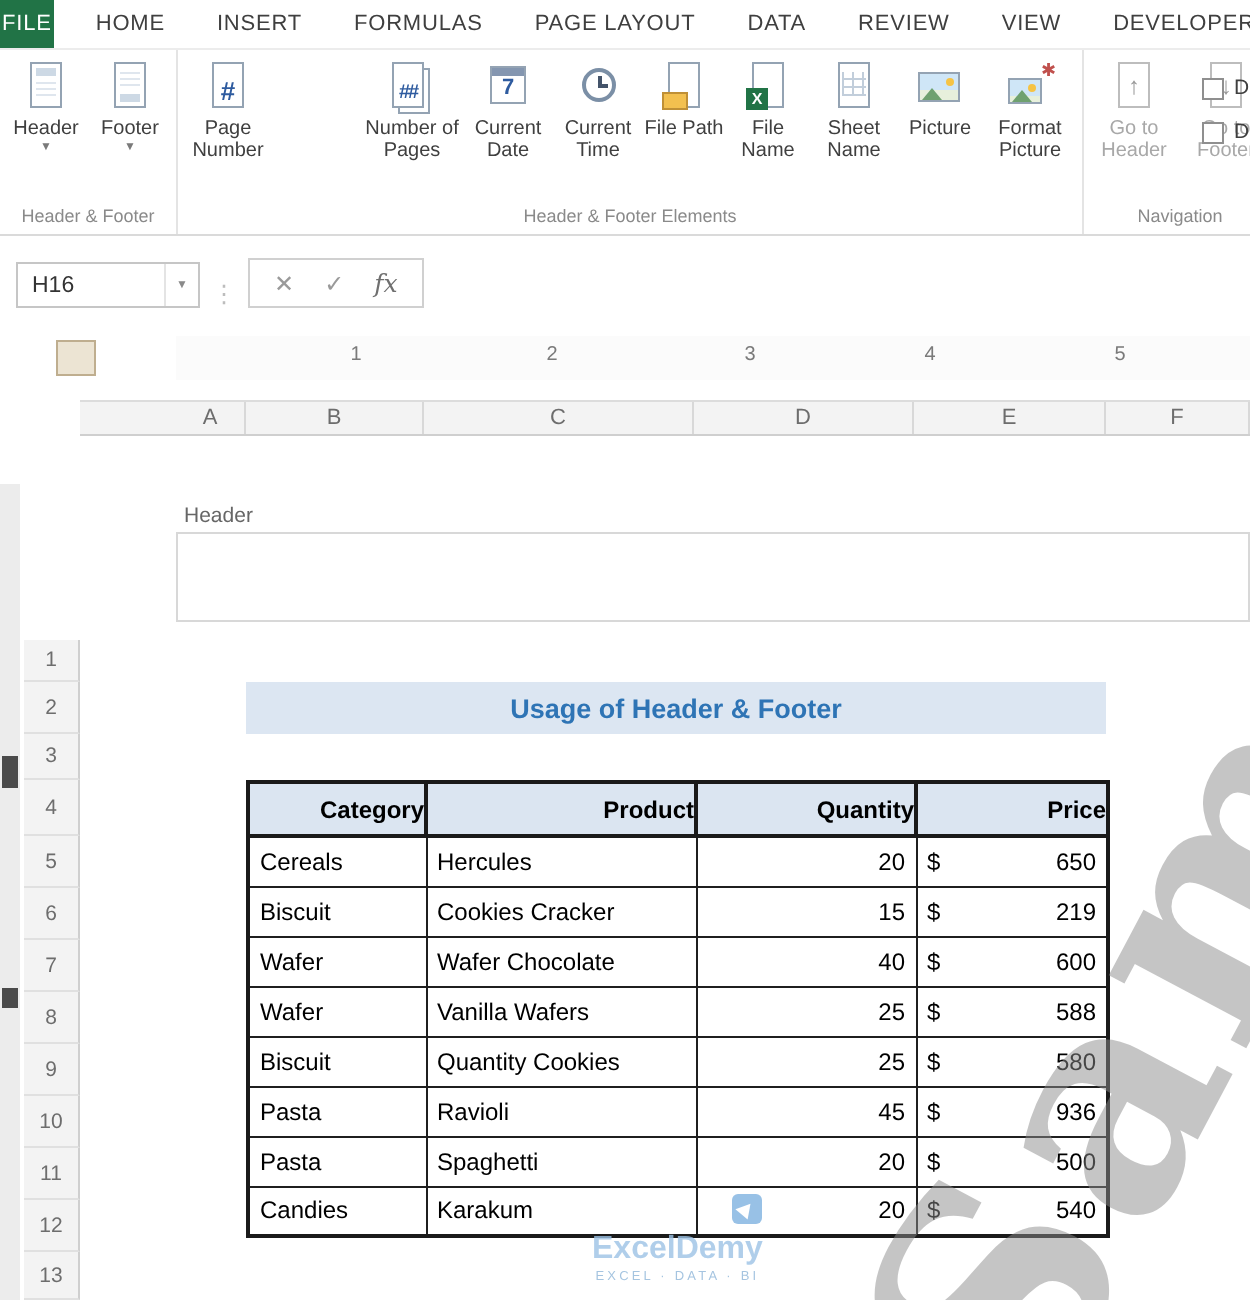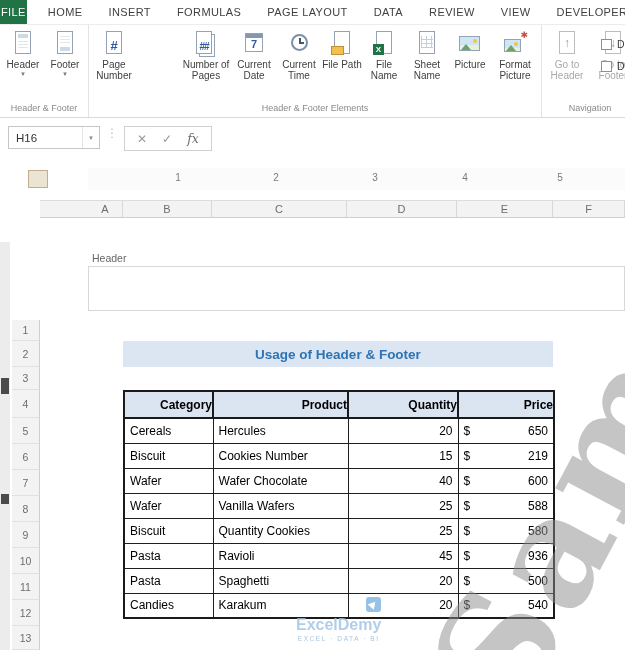--- a/index.html
+++ b/index.html
@@ -65,21 +65,21 @@
   .ic-gohead .pg::after { content:'\2191'; position:absolute; left:0; right:0; top:4px; text-align:center;
       font-size:12px; color:#9a9a9a; }
   .ic-gofoot .pg::after { content:'\2193'; position:absolute; left:0; right:0; top:4px; text-align:center;
       font-size:12px; color:#9a9a9a; }
 
   .ribbon-checks { position:absolute; left:601px; top:38px; display:flex; flex-direction:column; gap:10px; }
   .cbrow { display:flex; align-items:center; gap:5px; font-size:10.5px; color:#3f3f3f; white-space:nowrap; }
   .cbbox { width:11px; height:11px; border:1px solid #8f8f8f; background:#fff; flex:0 0 auto; }
 
   
-  .fbar { position:absolute; top:126px; left:0; width:625px; height:28px; display:flex; align-items:flex-start;
+  .fbar { position:absolute; top:126px; left:0; width:625px; height:28px; display:flex; align-items:flex-end;
           padding-left:8px; background:#fff; }
   .namebox { width:92px; height:23px; border:1px solid #c6c6c6; background:#fff; display:flex;
              align-items:center; font-size:11.5px; color:#333; padding-left:7px; }
   .namebox .nbarrow { margin-left:auto; width:17px; height:100%; border-left:1px solid #e4e4e4;
              display:flex; align-items:center; justify-content:center; font-size:6px; color:#8a8a8a; }
   .handle { margin:0 6px; color:#bdbdbd; font-size:12px; }
   .handle::after { content:'\22EE'; }
   .fxcluster { display:flex; align-items:center; height:25px; border:1px solid #d0d0d0;
                padding:0 12px; gap:15px; }
   .fbx { font-size:12px; color:#9a9a9a; }
@@ -349,21 +349,21 @@
         <td class="c-qty">20</td>
         <td>
             <div class="pricewrap">
           <span>$</span>
           <span>650</span>
             </div>
           </td>
       </tr>
       <tr>
         <td>Biscuit</td>
-        <td>Cookies Number</td>
+        <td>Cookies Cracker</td>
         <td class="c-qty">15</td>
         <td>
             <div class="pricewrap">
           <span>$</span>
           <span>219</span>
             </div>
           </td>
       </tr>
       <tr>
         <td>Wafer</td>

